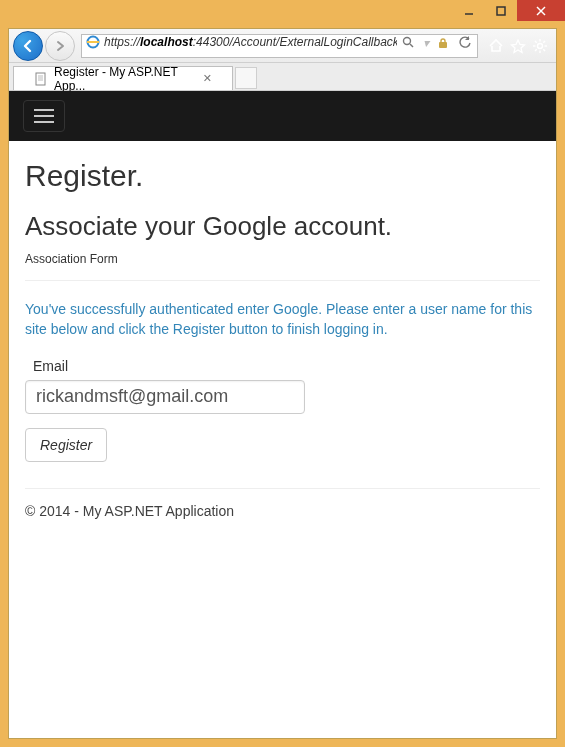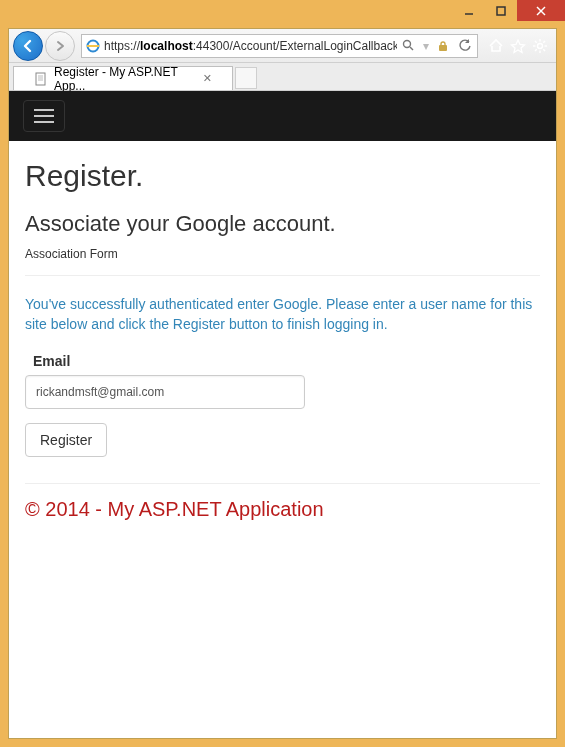--- a/index.html
+++ b/index.html
@@ -65,27 +65,28 @@
   .nav-fwd {
     background: linear-gradient(#fafafa,#e7e7e7);
     border:1px solid #c7c7c7;
   }
   .addr {
     flex:1;
     height:24px;
     border:1px solid #bdbdbd;
     background:#fff;
     display:flex;
-    align-items:center;
+    align-items:flex-start;
     padding:0 4px;
     font-size:12px;
     color:#333;
     gap:4px;
     margin:0 4px;
     overflow:hidden;
+    font-style:italic;
   }
   .addr .ieicon { width:14px;height:14px;display:flex;align-items:center;justify-content:center; }
   .addr-url { white-space:nowrap; overflow:hidden; flex:1; }
   .addr-url b { font-weight:700; color:#000; }
   .addr .tools { display:flex; gap:6px; color:#666; font-size:12px; align-items:center;}
   .tool-icon { width:16px; height:16px; display:flex;align-items:center;justify-content:center; color:#666;}
   .right-icons { display:flex; gap:6px; padding:0 4px; align-items:center;}
   .right-icons .tool-icon { color:#fff; }
   .tabstrip {
     height:28px;
@@ -132,38 +133,38 @@
     padding:0 14px;
   }
   .brand { color:#9c9c9c; font-size:17px; }
   .hamburger {
     width:42px;height:32px;border:1px solid #333;border-radius:4px;
     display:flex;flex-direction:column;justify-content:center;align-items:center;gap:4px;
   }
   .hamburger span { display:block;width:20px;height:2px;background:#c8c8c8; }
   .content { padding:18px 16px; color:#333; }
   h1 { font-size:30px; font-weight:500; margin-bottom:18px; }
-  h2 { font-size:22px; font-weight:400; margin-bottom:10px; }
+  h2 { font-size:26px; font-weight:400; margin-bottom:10px; }
   h3 { font-size:12px; font-weight:400; margin-bottom:14px; }
   hr { border:none; border-top:1px solid #eee; margin:8px 0 18px 0; }
   .info { color:#3386b8; font-size:14px; line-height:1.45; margin-bottom:18px; }
   .info strong { font-weight:400; }
-  .form label { font-size:14px; font-weight:700; display:block; margin-bottom:6px; color:#333;padding-left:8px;}
+  .form label { font-size:14px; font-weight:400; display:block; margin-bottom:6px; color:#333;padding-left:8px;}
   .form input[type=text] {
     width:280px; height:34px; border:1px solid #ccc; border-radius:4px;
-    padding:0 10px; font-size:12px; color:#555;
+    padding:0 10px; font-size:18px; color:#555;
     box-shadow: inset 0 1px 2px rgba(0,0,0,0.06);
   }
   .btn {
     margin-top:14px;
     height:34px; padding:0 14px; border:1px solid #ccc; border-radius:4px;
-    background:#fff; font-size:14px; color:#333; cursor:pointer;
+    background:#fff; font-size:14px; color:#333; cursor:pointer;font-style:italic;
   }
   .footer-hr { border:none;border-top:1px solid #eee; margin:26px 0 14px 0;}
-  .footer { font-size:20px; color:#b91c1c; }
+  .footer { font-size:14px; color:#404040; }
 </style>
 </head>
 <body>
 
 <div class="titlebar">
   <div class="win-btn">
     <svg width="10" height="10">
         <line x1="1" y1="8" x2="9" y2="8" stroke="#333" stroke-width="1.5"></line>
       </svg>
   </div>

